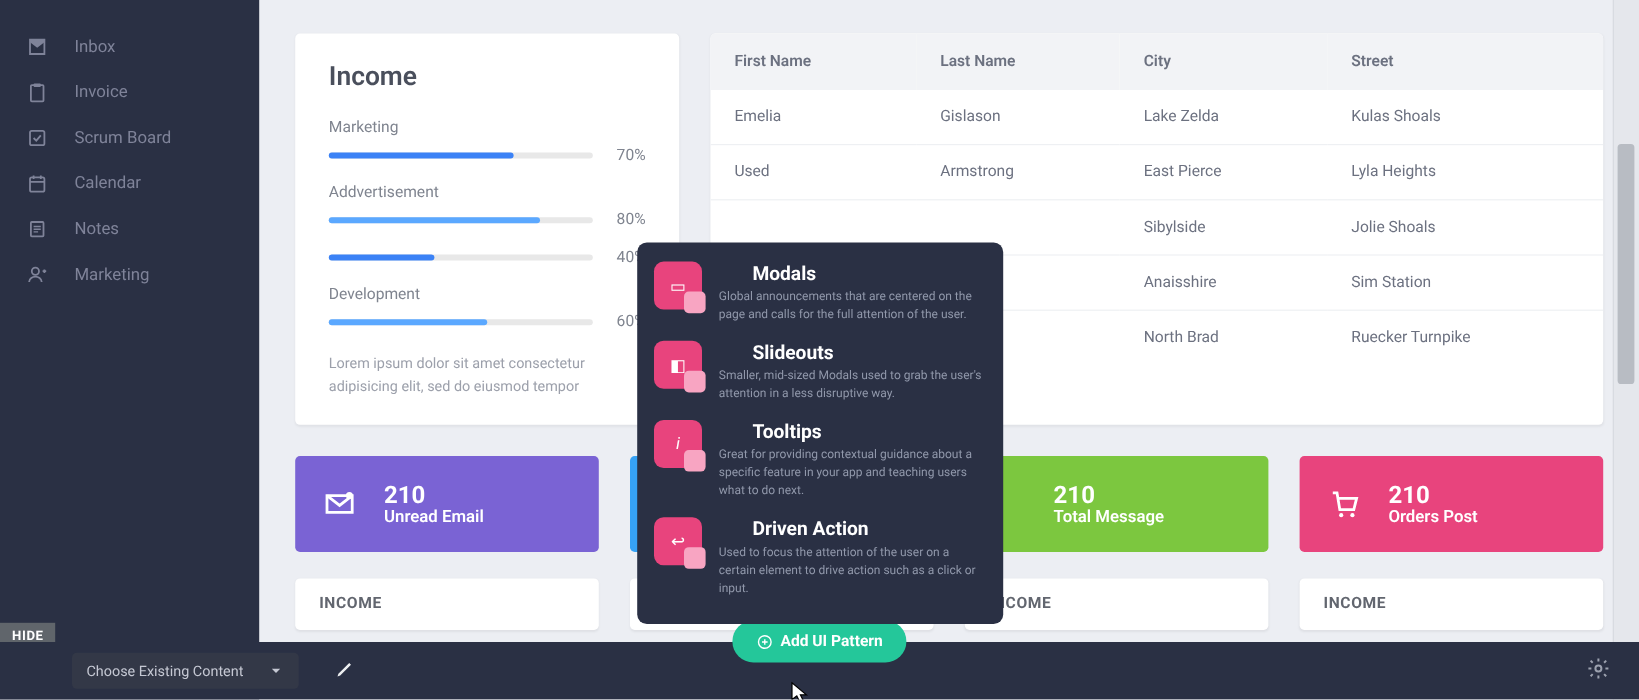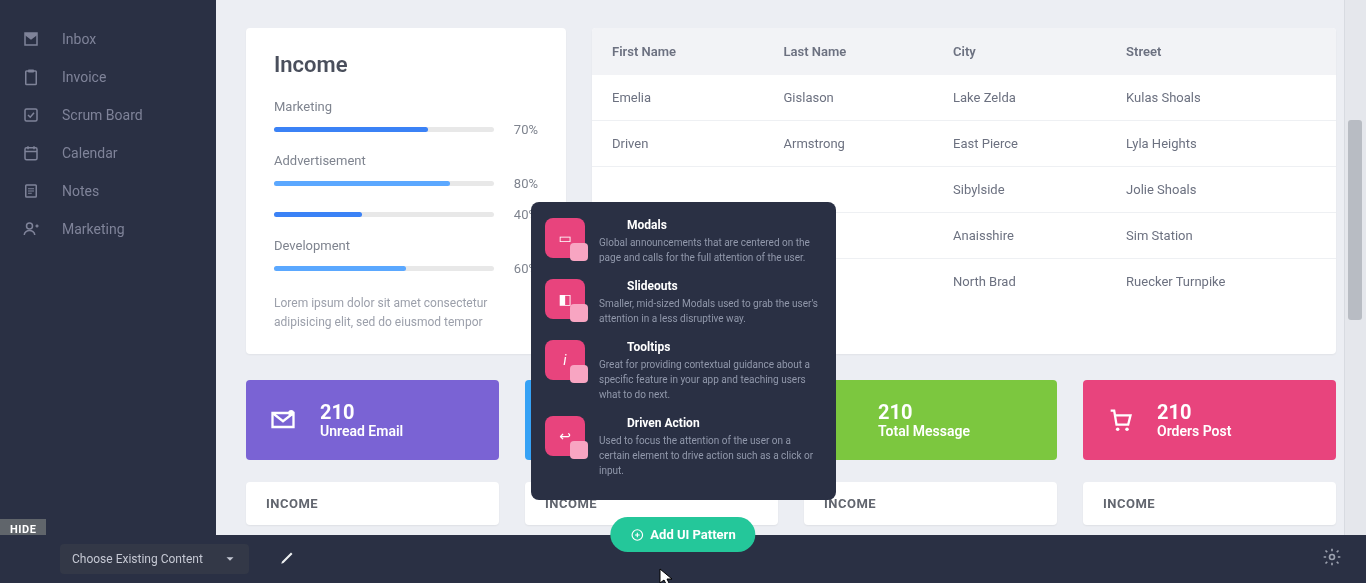--- a/index.html
+++ b/index.html
@@ -62,21 +62,21 @@
   .small-row { display: flex; gap: 26px; margin-top: 22px; }
   .small-card { flex:1; background:#fff; padding: 14px 20px; border-radius:4px; box-shadow: 0 1px 2px rgba(0,0,0,0.06);}
   .small-card-title { font-size: 13px; font-weight: 700; color: #62666f; letter-spacing: 0.5px;}
   
   
   .popup { position: absolute; left: 531px; top: 202px; width: 305px; background: #2a3044; border-radius: 8px; padding: 16px 14px 8px 14px; z-index: 50;}
   .popup-item { display:flex; gap: 14px; margin-bottom: 14px; align-items:flex-start;}
   .popup-icon { width: 40px; height: 40px; background: #e8447d; border-radius: 8px; flex-shrink:0; position:relative; display:flex; align-items:center; justify-content:center;}
   .popup-icon::after { content:''; position:absolute; right:-3px; bottom:-3px; width:18px; height:18px; background:#f8a5c2; border-radius:4px;}
   .popup-icon-inner { position: relative; z-index:2; color:#fff; font-size:14px;}
-  .popup-title { color: #fff; font-size: 12px; font-weight: 700; margin-bottom: 3px; padding-left: 28px; }
+  .popup-title { color: #fff; font-size: 16px; font-weight: 700; margin-bottom: 3px; padding-left: 28px; }
   .popup-desc { color: #9198ab; font-size: 10px; line-height: 1.5; font-weight: 400;}
   
   
   .bottom-bar { position: absolute; left: 0; right:0; bottom: 0; height: 48px; background: #2a3044; display:flex; align-items:center; padding: 0 4px 0 0;}
   .bottom-left-spacer { width: 60px;}
   .choose-dropdown { background: #333847; color: #c5c8d3; font-size: 12px; padding: 8px 12px; border-radius: 4px; display:flex; align-items:center; gap: 20px; cursor:pointer; margin-left: 0;}
   .choose-dropdown svg { width: 14px; height: 14px; fill: #c5c8d3;}
   .pencil { margin-left: 30px; color: #c5c8d3; cursor:pointer;}
   .pencil svg { width: 18px; height: 18px; fill: #eceef0;}
   .add-btn { margin: 0 auto; background: #24c79a; color:#fff; font-size: 13px; font-weight: 700; padding: 10px 20px; border-radius: 22px; display:flex; align-items:center; gap:6px; cursor:pointer; position:absolute; left: 50%; transform: translateX(-50%); top: -18px;}
@@ -209,21 +209,21 @@
             </tr>
           </thead>
           <tbody>
             <tr>
               <td>Emelia</td>
                 <td>Gislason</td>
                 <td>Lake Zelda</td>
                 <td>Kulas Shoals</td>
             </tr>
             <tr>
-              <td>Driven</td>
+              <td>Used</td>
                 <td>Armstrong</td>
                 <td>East Pierce</td>
                 <td>Lyla Heights</td>
             </tr>
             <tr>
               <td></td>
                 <td></td>
                 <td>Sibylside</td>
                 <td>Jolie Shoals</td>
             </tr>

